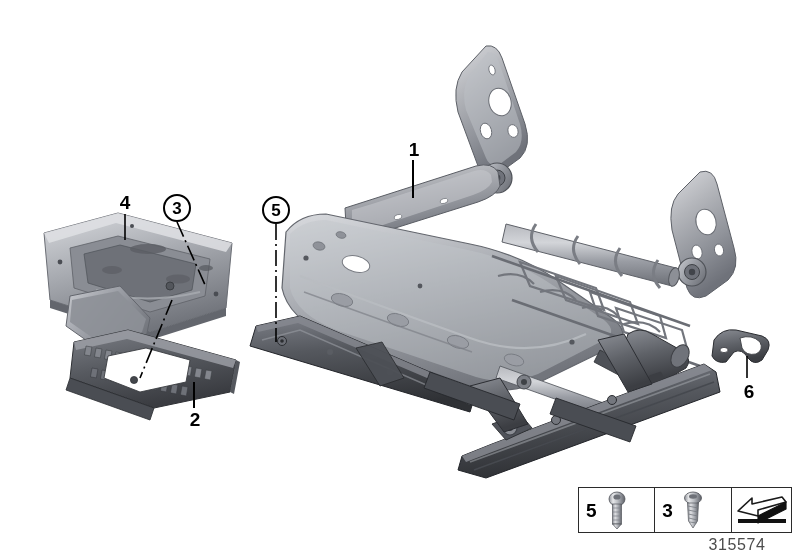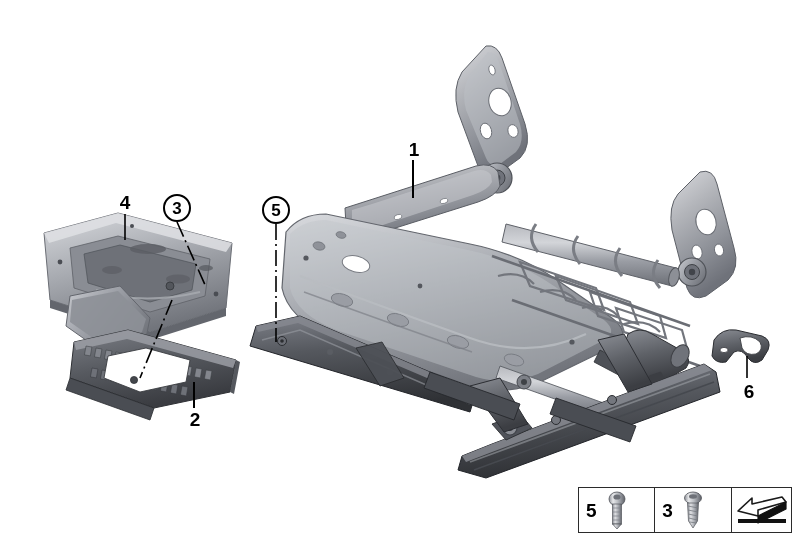--- a/index.html
+++ b/index.html
@@ -437,14 +437,15 @@
 
     <div class="cell cell-arrow">
       <svg class="legend-svg" width="54" height="34" viewBox="0 0 54 34" xmlns="http://www.w3.org/2000/svg">
         <path d="M4 18 L18 5 L18 11 L48 4 L52 9 L24 17 L24 23 Z" fill="#ffffff" stroke="#1a1a1a" stroke-width="1.6" stroke-linejoin="round"></path>
         <path d="M24 23 L52 9 L52 16 L24 30 Z" fill="#111111" stroke="#111111" stroke-width="1.2" stroke-linejoin="round"></path>
         <rect x="4" y="26" width="48" height="4" fill="#111111"></rect>
       </svg>
     </div>
   </div>
 
+  <div id="partnumber">315574</div>
 
 </div>
 
 </body></html>

